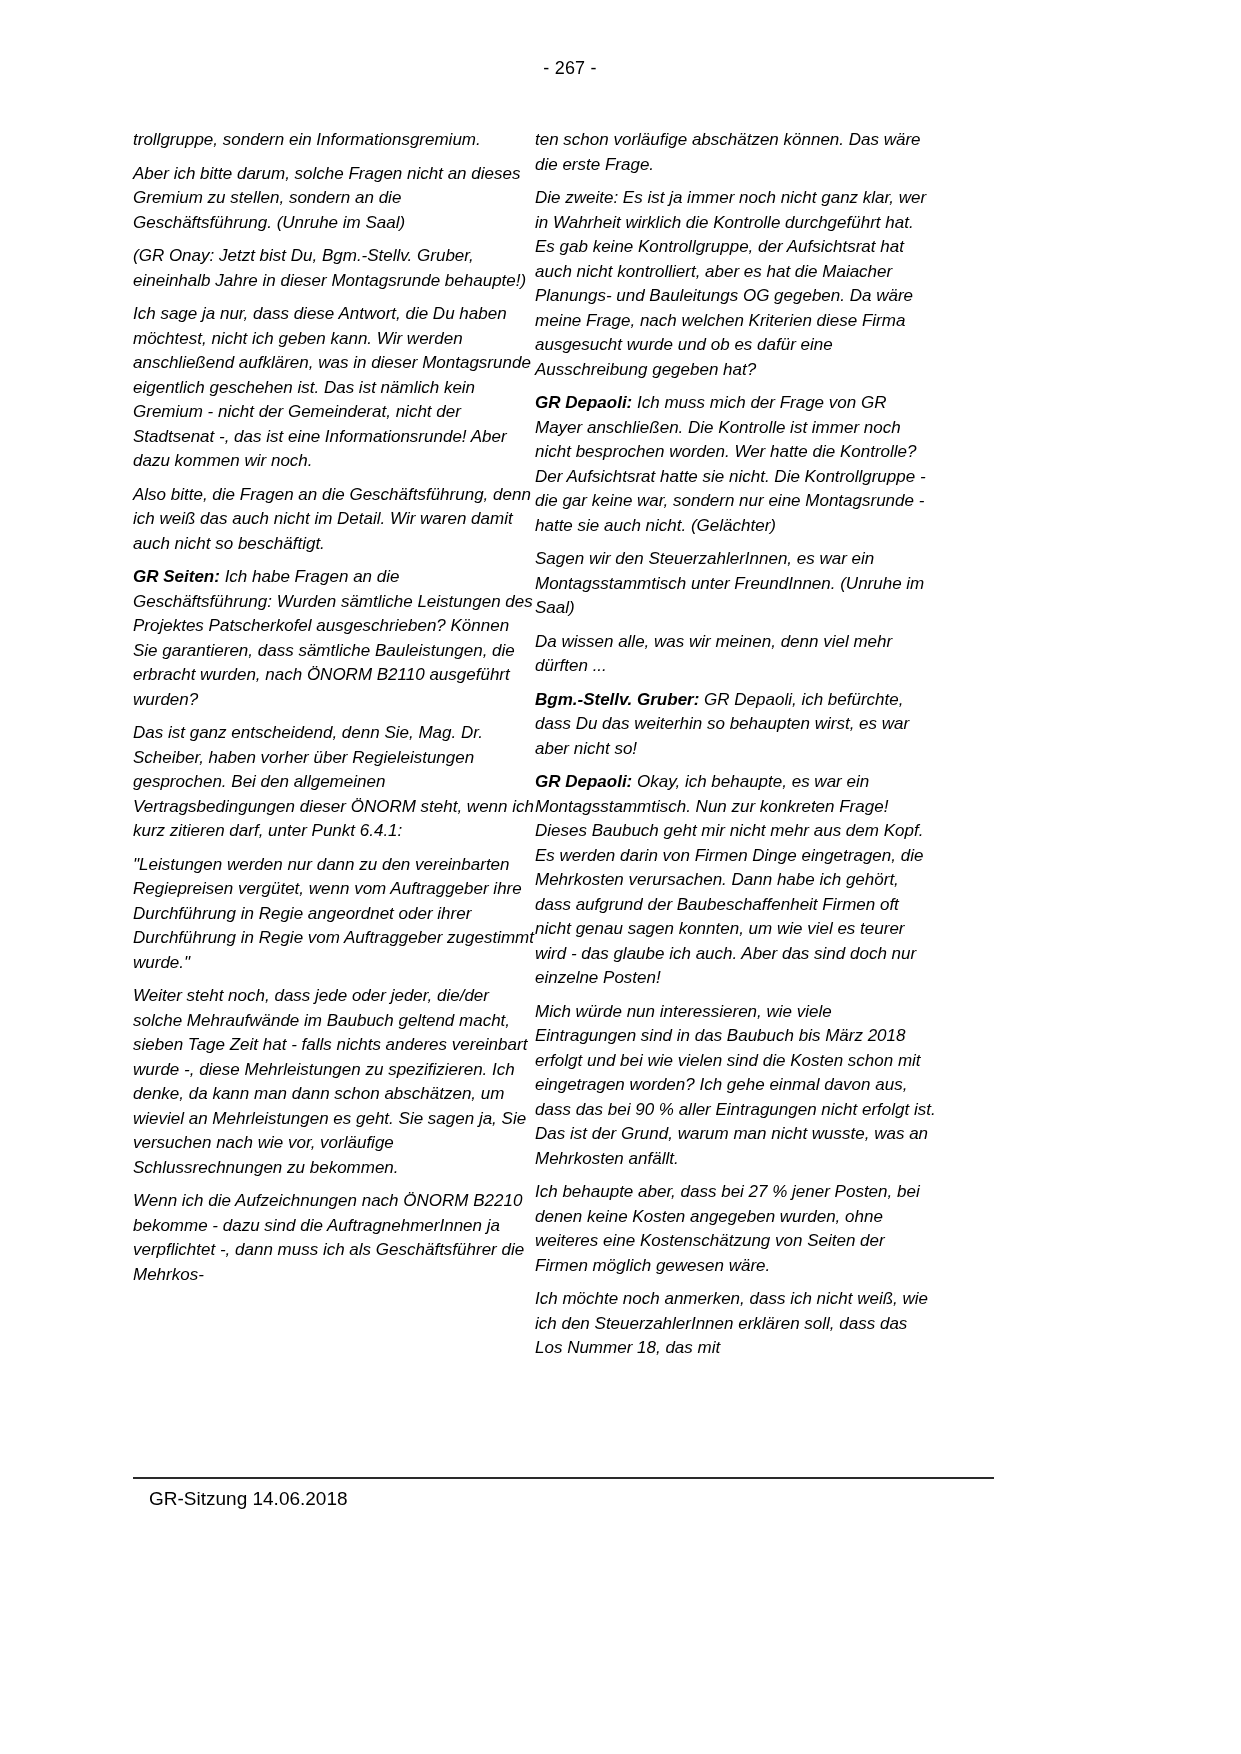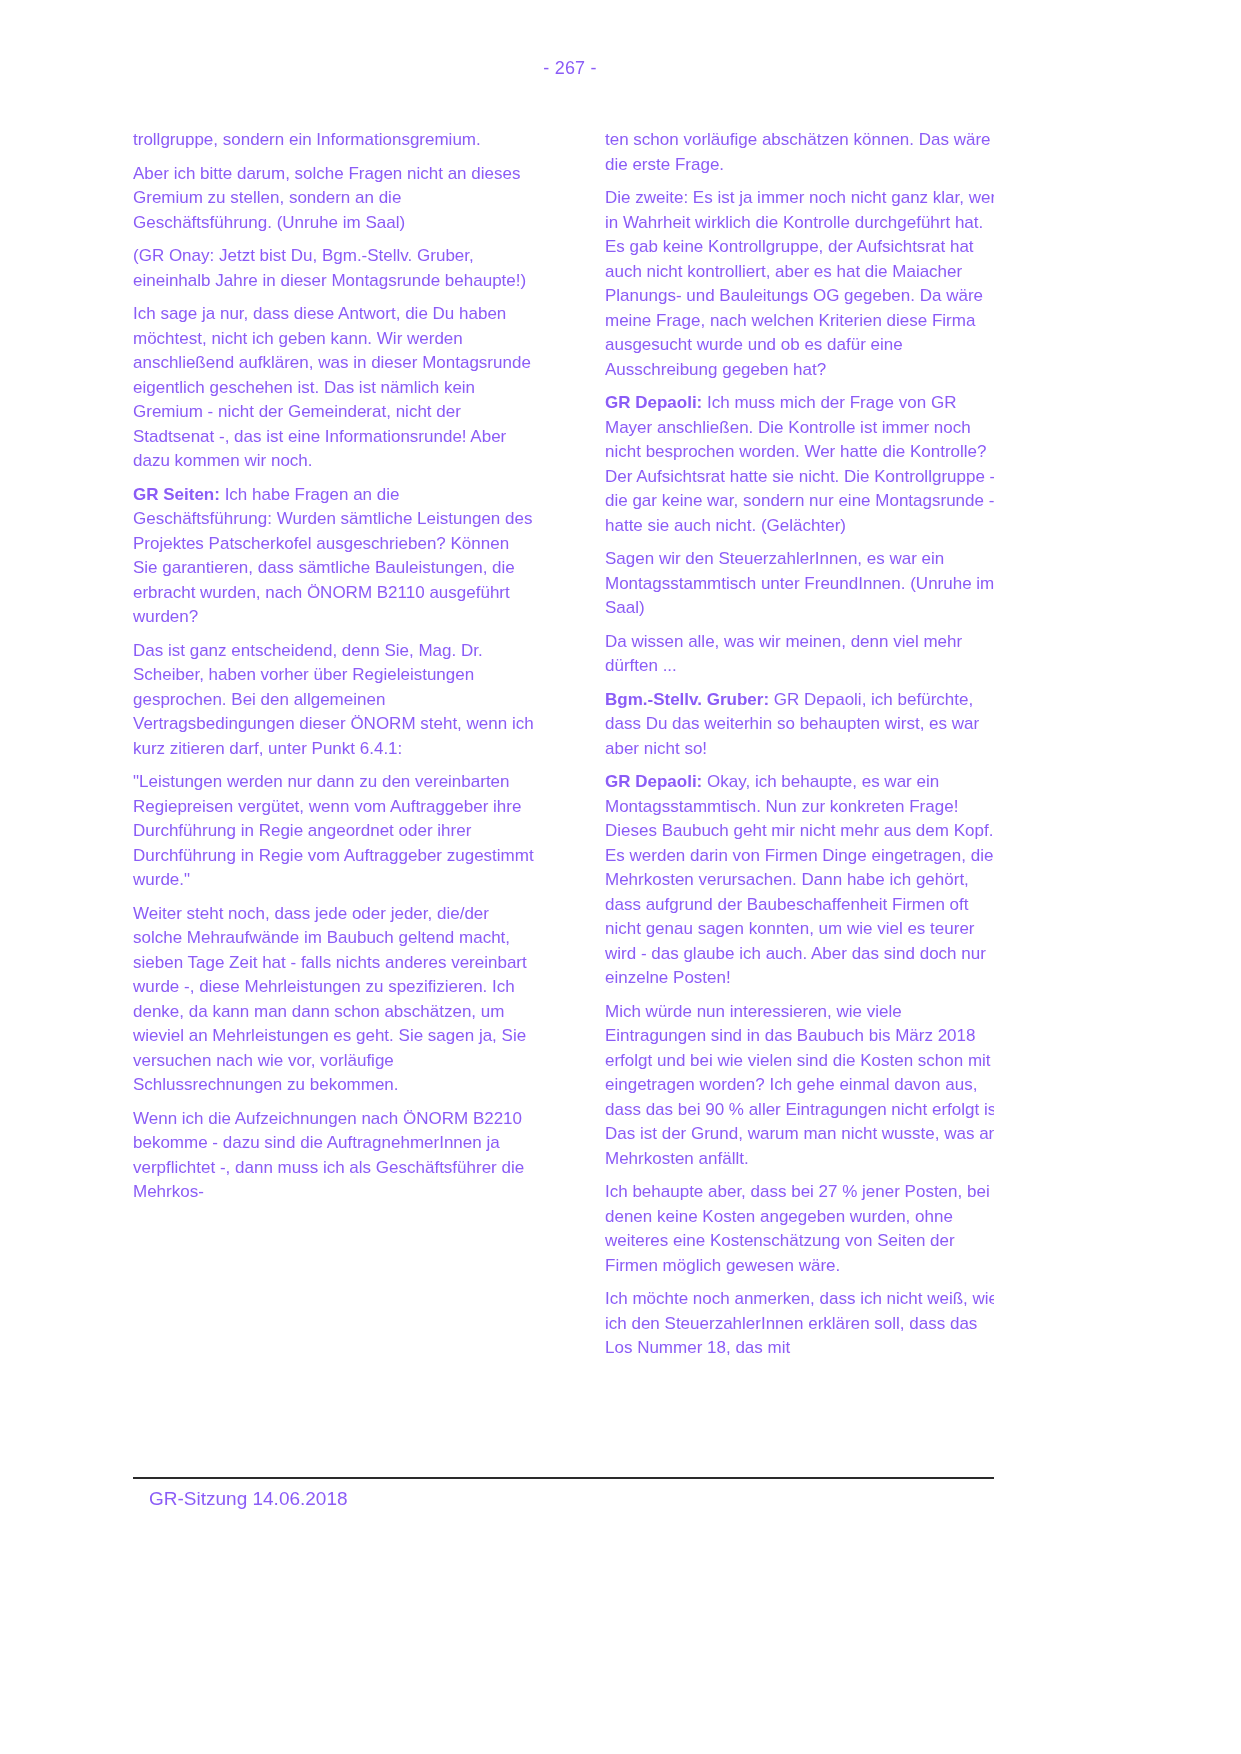--- a/index.html
+++ b/index.html
@@ -5,41 +5,41 @@
   html, body {
     margin: 0;
     padding: 0;
     background: #ffffff;
   }
   .page {
     position: relative;
     width: 994px;
     height: 1754px;
     background: #ffffff;
-    color: #8b5cf6;
+    color: #000000;
     font-family: "Liberation Sans", sans-serif;
     overflow: hidden;
   }
   .page-number {
     position: absolute;
     top: 58px;
     left: 133px;
     width: 874px;
     text-align: center;
     font-size: 18px;
     letter-spacing: 0.2px;
   }
   .content {
     position: absolute;
     top: 128px;
     left: 133px;
     width: 874px;
     display: flex;
-    gap: 70px;
     align-items: flex-start;
+    font-style: italic;
   }
   .column {
     width: 402px;
     font-size: 17px;
     line-height: 24.5px;
     text-align: left;
   }
   .para {
     margin: 0 0 9px 0;
   }
@@ -67,20 +67,21 @@
 
   <div class="page-number">- 267 -</div>
 
   <div class="content">
 
     <div class="column">
       <p class="para"><strong class="speaker"></strong><span>trollgruppe, sondern ein Informationsgremium.</span></p>
       <p class="para"><strong class="speaker"></strong><span>Aber ich bitte darum, solche Fragen nicht an dieses Gremium zu stellen, sondern an die Geschäftsführung. (Unruhe im Saal)</span></p>
       <p class="para"><strong class="speaker"></strong><span>(GR Onay: Jetzt bist Du, Bgm.-Stellv. Gruber, eineinhalb Jahre in dieser Montagsrunde behaupte!)</span></p>
       <p class="para"><strong class="speaker"></strong><span>Ich sage ja nur, dass diese Antwort, die Du haben möchtest, nicht ich geben kann. Wir werden anschließend aufklären, was in dieser Montagsrunde eigentlich geschehen ist. Das ist nämlich kein Gremium - nicht der Gemeinderat, nicht der Stadtsenat -, das ist eine Informationsrunde! Aber dazu kommen wir noch.</span></p>
+      <p class="para"><strong class="speaker"></strong><span>Also bitte, die Fragen an die Geschäftsführung, denn ich weiß das auch nicht im Detail. Wir waren damit auch nicht so beschäftigt.</span></p>
       <p class="para"><strong class="speaker">GR Seiten:</strong><span> Ich habe Fragen an die Geschäftsführung: Wurden sämtliche Leistungen des Projektes Patscherkofel ausgeschrieben? Können Sie garantieren, dass sämtliche Bauleistungen, die erbracht wurden, nach ÖNORM B2110 ausgeführt wurden?</span></p>
       <p class="para"><strong class="speaker"></strong><span>Das ist ganz entscheidend, denn Sie, Mag. Dr. Scheiber, haben vorher über Regieleistungen gesprochen. Bei den allgemeinen Vertragsbedingungen dieser ÖNORM steht, wenn ich kurz zitieren darf, unter Punkt 6.4.1:</span></p>
       <p class="para"><strong class="speaker"></strong><span>"Leistungen werden nur dann zu den vereinbarten Regiepreisen vergütet, wenn vom Auftraggeber ihre Durchführung in Regie angeordnet oder ihrer Durchführung in Regie vom Auftraggeber zugestimmt wurde."</span></p>
       <p class="para"><strong class="speaker"></strong><span>Weiter steht noch, dass jede oder jeder, die/der solche Mehraufwände im Baubuch geltend macht, sieben Tage Zeit hat - falls nichts anderes vereinbart wurde -, diese Mehrleistungen zu spezifizieren. Ich denke, da kann man dann schon abschätzen, um wieviel an Mehrleistungen es geht. Sie sagen ja, Sie versuchen nach wie vor, vorläufige Schlussrechnungen zu bekommen.</span></p>
       <p class="para"><strong class="speaker"></strong><span>Wenn ich die Aufzeichnungen nach ÖNORM B2210 bekomme - dazu sind die AuftragnehmerInnen ja verpflichtet -, dann muss ich als Geschäftsführer die Mehrkos-</span></p>
     </div>
 
     <div class="column">
       <p class="para"><strong class="speaker"></strong><span>ten schon vorläufige abschätzen können. Das wäre die erste Frage.</span></p>
       <p class="para"><strong class="speaker"></strong><span>Die zweite: Es ist ja immer noch nicht ganz klar, wer in Wahrheit wirklich die Kontrolle durchgeführt hat. Es gab keine Kontrollgruppe, der Aufsichtsrat hat auch nicht kontrolliert, aber es hat die Maiacher Planungs- und Bauleitungs OG gegeben. Da wäre meine Frage, nach welchen Kriterien diese Firma ausgesucht wurde und ob es dafür eine Ausschreibung gegeben hat?</span></p>

